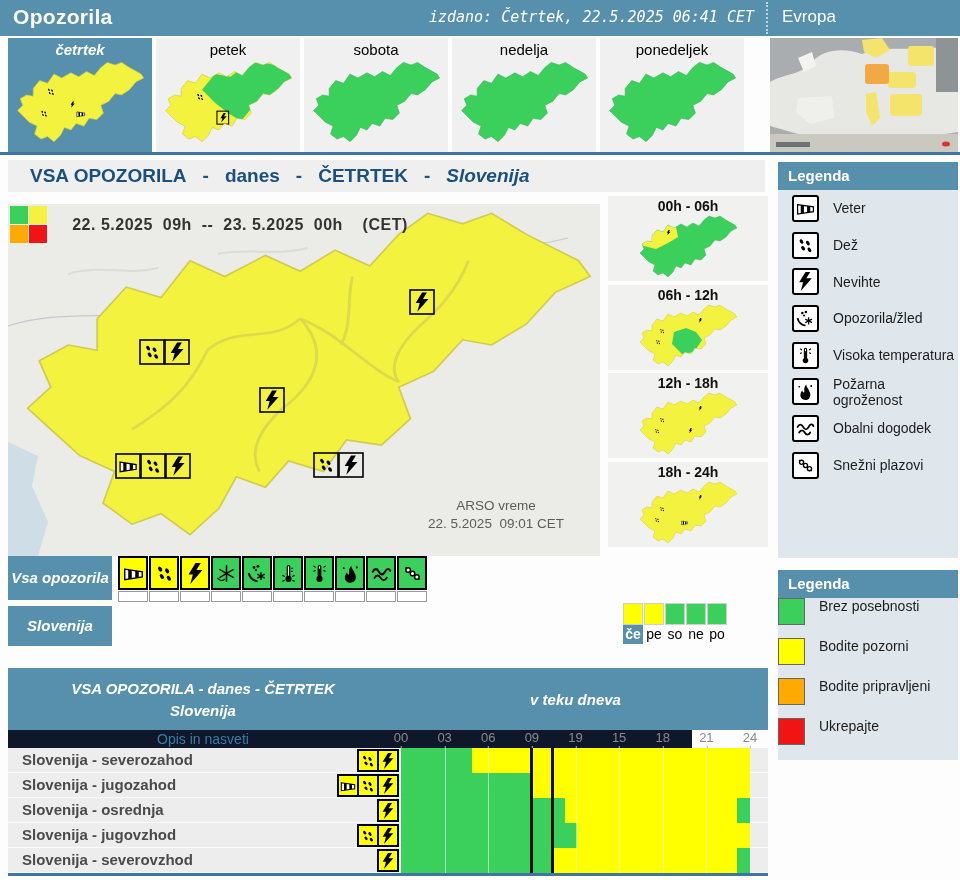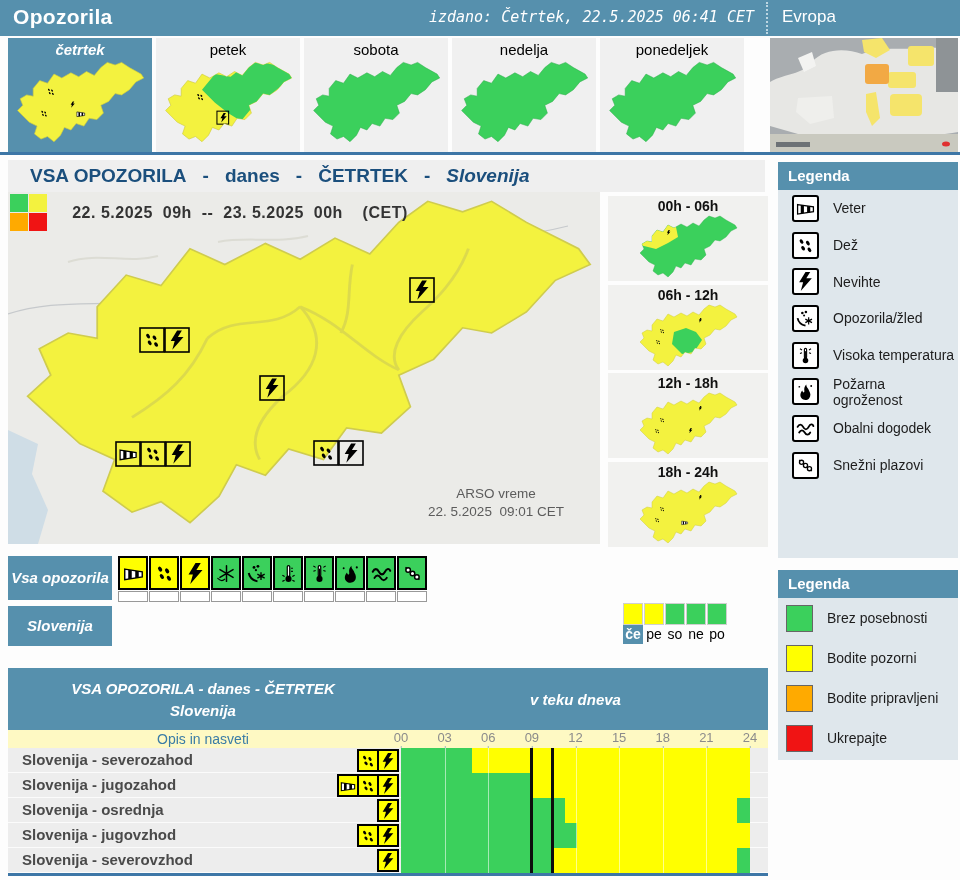--- a/index.html
+++ b/index.html
@@ -19,56 +19,56 @@
   .tab-label{display:block;text-align:center;margin-top:3px;font-size:15px;color:#000}
   .tab.selected .tab-label{color:#fff;font-weight:bold;font-style:italic}
   .tab .mini{position:absolute;left:7px;top:23px;width:130px;height:86px}
   #europe-panel{position:absolute;left:770px;top:38px;width:188px;height:114px}
   #blue-line{position:absolute;left:0;top:152px;width:960px;height:3px;background:var(--line-blue)}
   
   #title-bar{position:absolute;left:8px;top:160px;width:757px;height:32px;background:#efefef;display:flex;align-items:center;padding-left:22px;color:var(--navy);font-size:19px;font-weight:bold}
   #title-bar .sep{margin:0 16px}
   #title-bar .it{font-style:italic}
   
-  #main-map{position:absolute;left:8px;top:192px;width:592px;height:320px}
+  #main-map{position:absolute;left:8px;top:204px;width:592px;height:320px}
   #periods{position:absolute;left:608px;top:196px;width:160px;height:352px}
   .period{position:absolute;left:0;width:160px;height:85px;background:#f1f1ef}
   .p-label{text-align:center;font-weight:bold;font-size:14px;margin-top:2px;color:#111}
   .p-map{position:absolute;left:30px;top:19px;width:100px;height:66px}
   
   .panel{position:absolute;left:778px;width:180px;background:#dfe7ec}
   .panel-head{height:28px;background:var(--blue);color:#fff;font-weight:bold;font-size:15px;line-height:28px;padding-left:10px}
   #legend-icons-panel{top:162px;height:396px}
   #legend-levels-panel{top:570px;height:190px}
   .lgrow{display:flex;align-items:center;height:36.7px;padding-left:14px}
   .lgbox{flex:none;width:27px;height:27px;border:2.5px solid #000;border-radius:3px;background:#fff;display:flex;align-items:center;justify-content:center}
   .lgbox .wi{width:19px;height:19px}
   .lglabel{margin-left:14px;font-size:14px;color:#1d1d1d}
-  .lvrow{display:flex;align-items:center;height:40px;padding-left:8px}
+  .lvrow{display:flex;align-items:flex-start;height:40px;}
   .lvsw{flex:none;width:27px;height:27px;border:1px solid #666}
   
   .blue-btn{position:absolute;background:var(--blue);color:#fff;font-weight:bold;font-style:italic;font-size:15px;display:flex;align-items:center;justify-content:center;text-align:center;line-height:1.3;cursor:pointer}
   #vsa-btn{left:8px;top:556px;width:104px;height:44px}
   #region-btn{left:8px;top:606px;width:104px;height:40px}
   #warning-buttons{position:absolute;left:118px;top:556px;display:flex}
   .wbw{display:inline-flex;flex-direction:column;margin-right:1px;cursor:pointer}
   .wb{width:30px;height:34px;border:2px solid #000;display:flex;align-items:center;justify-content:center}
   .wb .wi{width:21px;height:21px}
   .wbs{width:30px;height:11px;background:#fff;border:1px solid #999;margin-top:1px}
   #day-buttons{position:absolute;left:623px;top:603px;display:flex}
   .dayb{width:20px;display:inline-flex;flex-direction:column;margin-right:1px;cursor:pointer}
   .daysq{height:22px;border:1px solid #cfcfcf}
   .daylb{height:19px;text-align:center;font-size:14px;line-height:19px;color:#000}
   .dayb.sel .daylb{background:var(--blue);color:#fff;font-weight:bold}
   
   #table{position:absolute;left:8px;top:668px;width:760px;height:209px}
   #table-head{position:absolute;top:0;width:760px;height:62px;background:var(--blue);color:#fff;font-style:italic;font-weight:bold;font-size:15px}
   .th-left{position:absolute;left:0;top:0;width:390px;height:62px;display:flex;flex-direction:column;align-items:center;justify-content:center;gap:5px}
   .th-right{position:absolute;left:393px;top:0;width:349px;height:62px;display:flex;align-items:center;justify-content:center}
-  #table-sub{position:absolute;top:62px;width:760px;height:18px;background:#fef9c3}
+  #table-sub{position:absolute;top:62px;width:684px;height:18px;background:#0f172a}
   .sub-desc{position:absolute;left:0;width:390px;text-align:center;color:#3a7ca6;font-size:14px;line-height:18px}
   #hours{position:absolute;left:393px;top:0;width:349px;height:18px}
   .hlb{position:absolute;transform:translateX(-50%);font-size:13px;color:#8b8b8b;line-height:15px}
   .hlb::after{content:"";position:absolute;left:50%;top:16px;width:1px;height:5px;background:#9db6c4}
   #table-rows{position:absolute;top:80px;width:760px;height:125px}
   .trow{position:absolute;left:0;width:760px;height:25px;background:#ededed;border-bottom:1px solid #fbfbfb;cursor:pointer}
   .trlabel{position:absolute;left:14px;line-height:24px;font-size:15px;font-weight:bold;color:#4a4a4a}
   .tricons{position:absolute;right:369px;top:0;height:25px;display:flex;align-items:center}
   .tibox{width:22px;height:23px;background:var(--yellow);border:2px solid #000;display:flex;align-items:center;justify-content:center;margin-left:-2px}
   .tibox .wi{width:16px;height:16px}
@@ -576,21 +576,21 @@
       </div>
       <div class="th-right">v teku dneva</div>
     </div>
     <div id="table-sub">
       <span class="sub-desc">Opis in nasveti</span>
       <span id="hours">
           <span class="hlb" style="left:0%">00</span>
           <span class="hlb" style="left:12.5%">03</span>
           <span class="hlb" style="left:25%">06</span>
           <span class="hlb" style="left:37.5%">09</span>
-          <span class="hlb" style="left:50%">12</span>
+          <span class="hlb" style="left:50%">19</span>
           <span class="hlb" style="left:62.5%">15</span>
           <span class="hlb" style="left:75%">18</span>
           <span class="hlb" style="left:87.5%">21</span>
           <span class="hlb" style="left:100%">24</span>
         </span>
     </div>
     <div id="table-rows">
         <div class="trow" style="top:0px">
           <span class="trlabel">Slovenija - severozahod</span>
           <span class="tricons">

